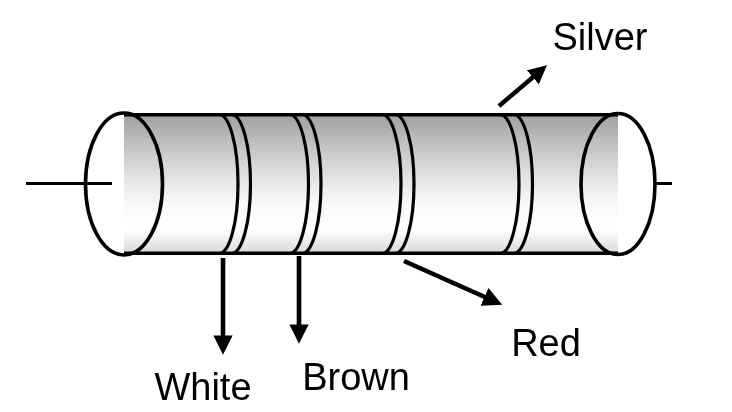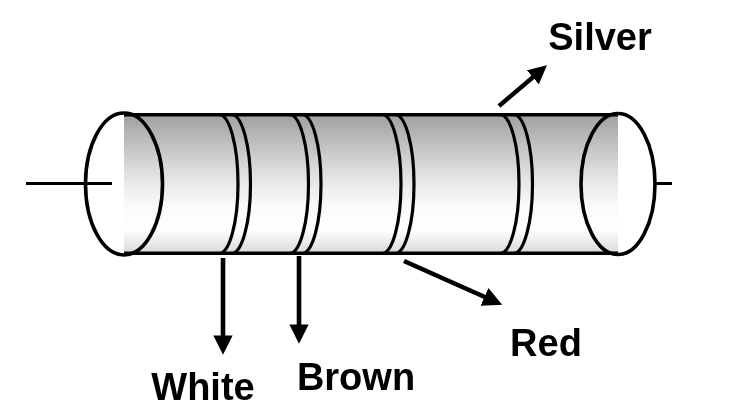--- a/index.html
+++ b/index.html
@@ -3,21 +3,20 @@
 <meta charset="utf-8">
 <style>
   html, body { margin: 0; padding: 0; background: #ffffff; }
   .stage {
     position: relative;
     width: 672px;
     height: 412px;
     background: #ffffff;
     overflow: hidden;
     font-family: "Liberation Sans", sans-serif;
-    font-weight: bold;
   }
   svg { display: block; }
   .diagram-label {
     font-family: "Liberation Sans", sans-serif;
     font-size: 38px;
     fill: #000000;
   }
   .outline { stroke: #000000; fill: none; }
 </style>
 </head>

